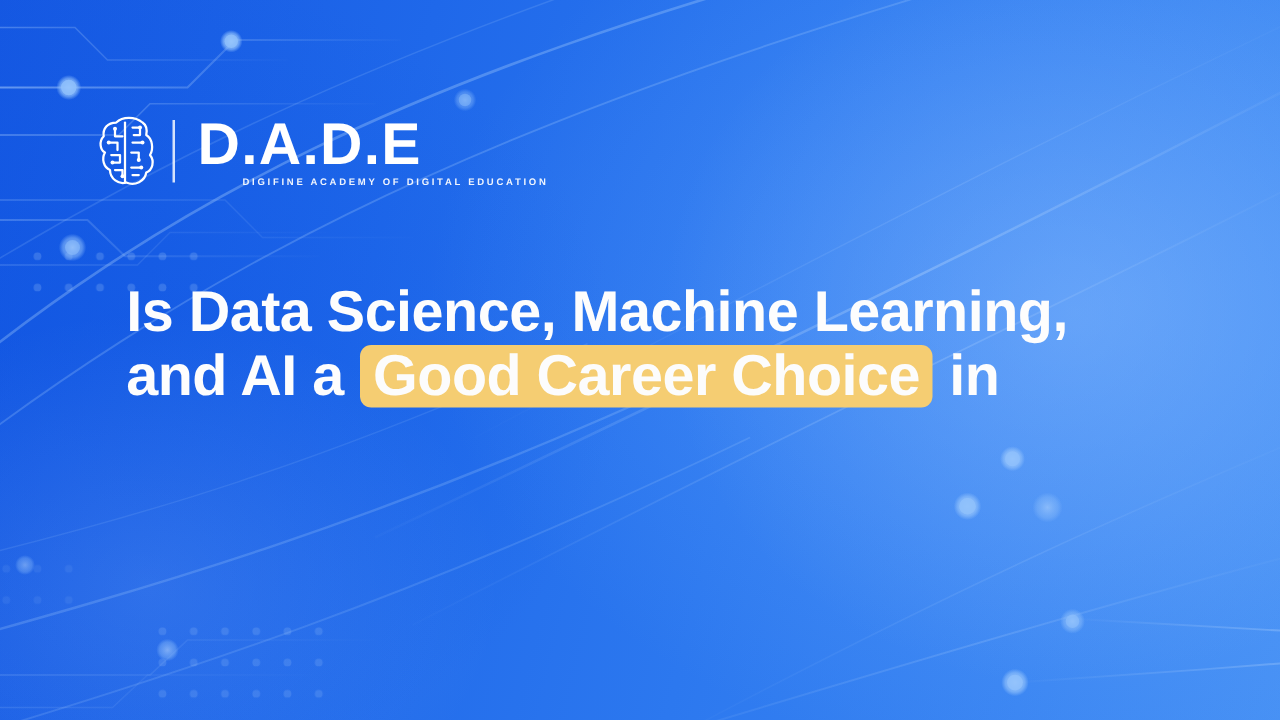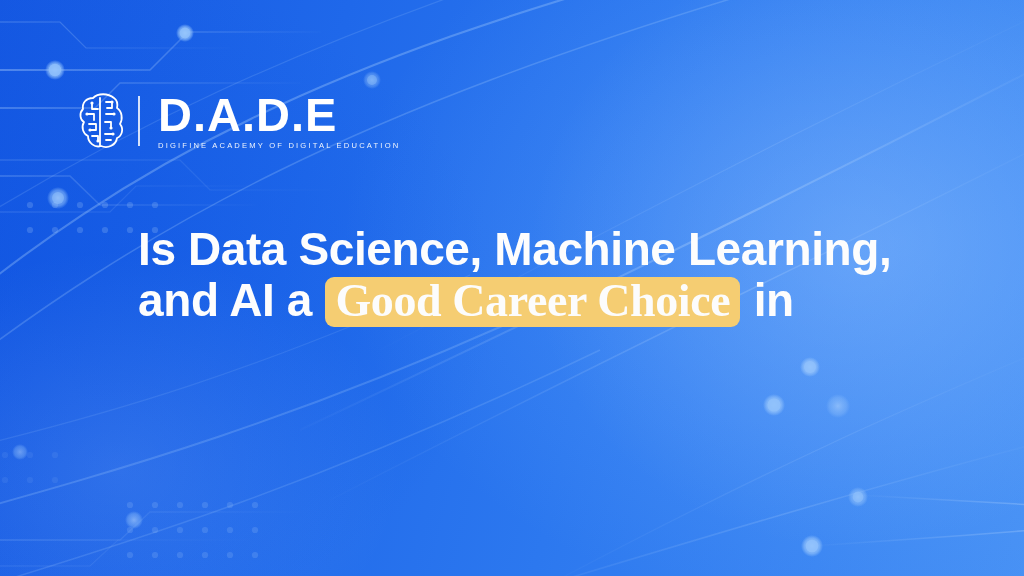--- a/index.html
+++ b/index.html
@@ -32,45 +32,43 @@
     flex:0 0 auto;
   }
   #logo-text { display:flex; flex-direction:column; justify-content:center; }
   #logo-wordmark {
     font-size:47px; line-height:0.96; font-weight:bold;
     color:#ffffff; letter-spacing:1.0px;
     white-space:nowrap;
   }
   #logo-tagline {
     margin-top:4px;
-    font-size:7.6px; font-weight:normal;
+    font-size:7.6px; font-weight:bold;
     color:rgba(255,255,255,0.93);
-    letter-spacing:2.18px; white-space:nowrap;
+    letter-spacing:2.18px; white-space:nowrap;margin-left:36px;
   }
 
   
   #headline {
     position:absolute; left:101px; top:224px; width:880px;
     color:#fdfdfd;
     font-size:46px;
     font-weight:bold;
     line-height:51px;
     letter-spacing:-0.4px;
-    margin-left:37px;
   }
   .hl-line { white-space:nowrap; }
   #highlight-chip {
     display:inline-block;
     background:#f5cd72;
     color:#fcfcfc;
     border-radius:9px;
     padding:1px 10px 3px 10px;
     margin:0 1px;
     line-height:46px;
-    font-family:Liberation Serif, serif;
   }
 </style>
 </head>
 <body>
 
 <div id="stage">
 
   <svg id="bg-svg" viewBox="0 0 1024 576" xmlns="http://www.w3.org/2000/svg">
     <defs>
       <linearGradient id="arcFade" x1="0" y1="0" x2="1" y2="1">

